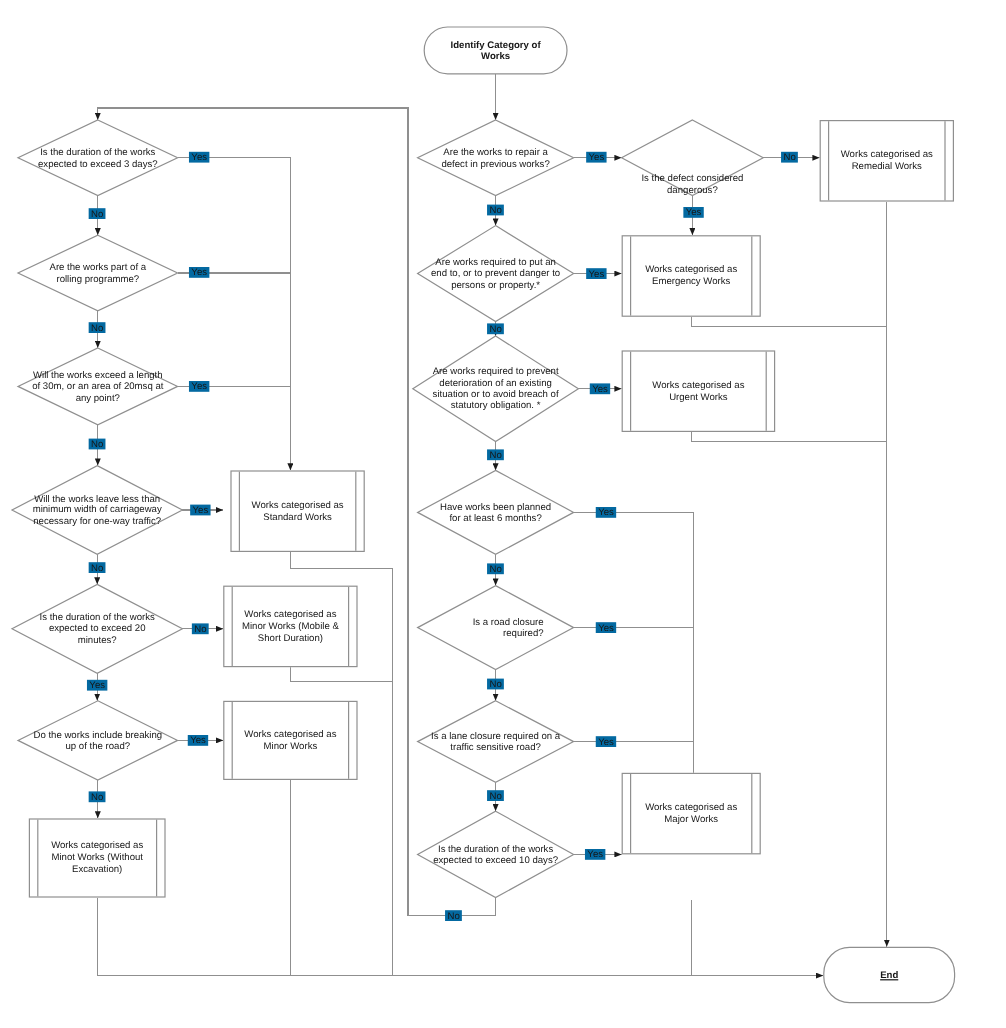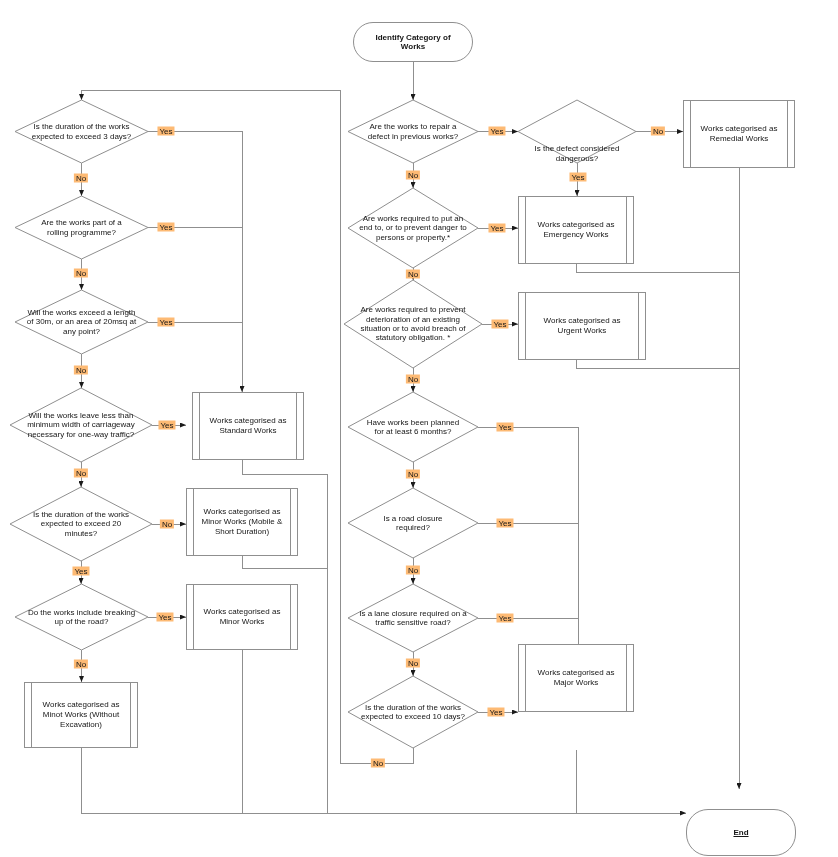--- a/index.html
+++ b/index.html
@@ -11,21 +11,21 @@
   .node-text{position:absolute;display:flex;align-items:center;justify-content:center;
              text-align:center;font-size:8px;line-height:1.18;}
   .process{position:absolute;border:1px solid var(--line,#8f8f8f);background:var(--node-fill,#fff);box-sizing:border-box;}
   .process-bars{position:absolute;top:0;bottom:0;left:6px;right:6px;
                 border-left:1px solid var(--line,#8f8f8f);border-right:1px solid var(--line,#8f8f8f);
                 display:flex;align-items:center;justify-content:center;text-align:center;
                 font-size:8px;line-height:1.25;padding:0 5px;}
   .terminal{position:absolute;border:1px solid var(--line,#8f8f8f);background:var(--node-fill,#fff);
             border-radius:22px;display:flex;align-items:center;justify-content:center;
             text-align:center;font-size:8px;font-weight:bold;box-sizing:border-box;}
-  .edge-label{position:absolute;transform:translate(-50%,-50%);background:#fdba74;
+  .edge-label{position:absolute;transform:translate(-50%,-50%);background:#0369a1;
               font-size:8px;padding:0 2px;white-space:nowrap;}
 </style>
 </head>
 <body>
 
 <div class="canvas">
 
   <svg class="wires" width="838" height="857">
     <defs>
       <marker id="ah" markerWidth="6" markerHeight="5" refX="6" refY="2.5" orient="auto" markerUnits="userSpaceOnUse">
@@ -84,21 +84,21 @@
     <polygon class="diamond" points="413,280 482,324 413,368 344,324"></polygon>
     <polygon class="diamond" points="413,392 478,427 413,462 348,427"></polygon>
     <polygon class="diamond" points="413,488 478,523 413,558 348,523"></polygon>
     <polygon class="diamond" points="413,584 478,618 413,652 348,618"></polygon>
     <polygon class="diamond" points="413,676 478,712 413,748 348,712"></polygon>
   </svg>
 
   <div class="terminal" style="left:353px;top:22px;width:120px;height:40px;">
     <span style="width:100px;">Identify Category of Works</span>
   </div>
-  <div class="terminal" style="left:686px;top:809px;width:110px;height:47px;text-decoration:underline;">
+  <div class="terminal" style="left:686px;top:789px;width:110px;height:47px;text-decoration:underline;">
     <span>End</span>
   </div>
 
   <div class="node-text" style="left:15px;top:100px;width:133px;height:63px;">
       <span style="width:112px;">Is the duration of the works expected to exceed 3 days?</span>
     </div>
   <div class="node-text" style="left:15px;top:196px;width:133px;height:63px;">
       <span style="width:100px;">Are the works part of a rolling programme?</span>
     </div>
   <div class="node-text" style="left:15px;top:290px;width:133px;height:64px;">
@@ -122,21 +122,21 @@
     </div>
   <div class="node-text" style="left:348px;top:188px;width:130px;height:80px;">
       <span style="width:108px;">Are works required to put an end to, or to prevent danger to persons or property.*</span>
     </div>
   <div class="node-text" style="left:344px;top:280px;width:138px;height:88px;">
       <span style="width:118px;">Are works required to prevent deterioration of an existing situation or to avoid breach of statutory obligation. *</span>
     </div>
   <div class="node-text" style="left:348px;top:392px;width:130px;height:70px;">
       <span style="width:104px;">Have works been planned for at least 6 months?</span>
     </div>
-  <div class="node-text" style="left:348px;top:488px;width:130px;height:70px;">
+  <div class="node-text" style="left:348px;top:488px;width:130px;height:70px;text-align:right;">
       <span style="width:80px;">Is a road closure required?</span>
     </div>
   <div class="node-text" style="left:348px;top:584px;width:130px;height:68px;">
       <span style="width:114px;">Is a lane closure required on a traffic sensitive road?</span>
     </div>
   <div class="node-text" style="left:348px;top:676px;width:130px;height:72px;">
       <span style="width:112px;">Is the duration of the works expected to exceed 10 days?</span>
     </div>
 
   <div class="process" style="left:192px;top:392px;width:112px;height:68px;">

